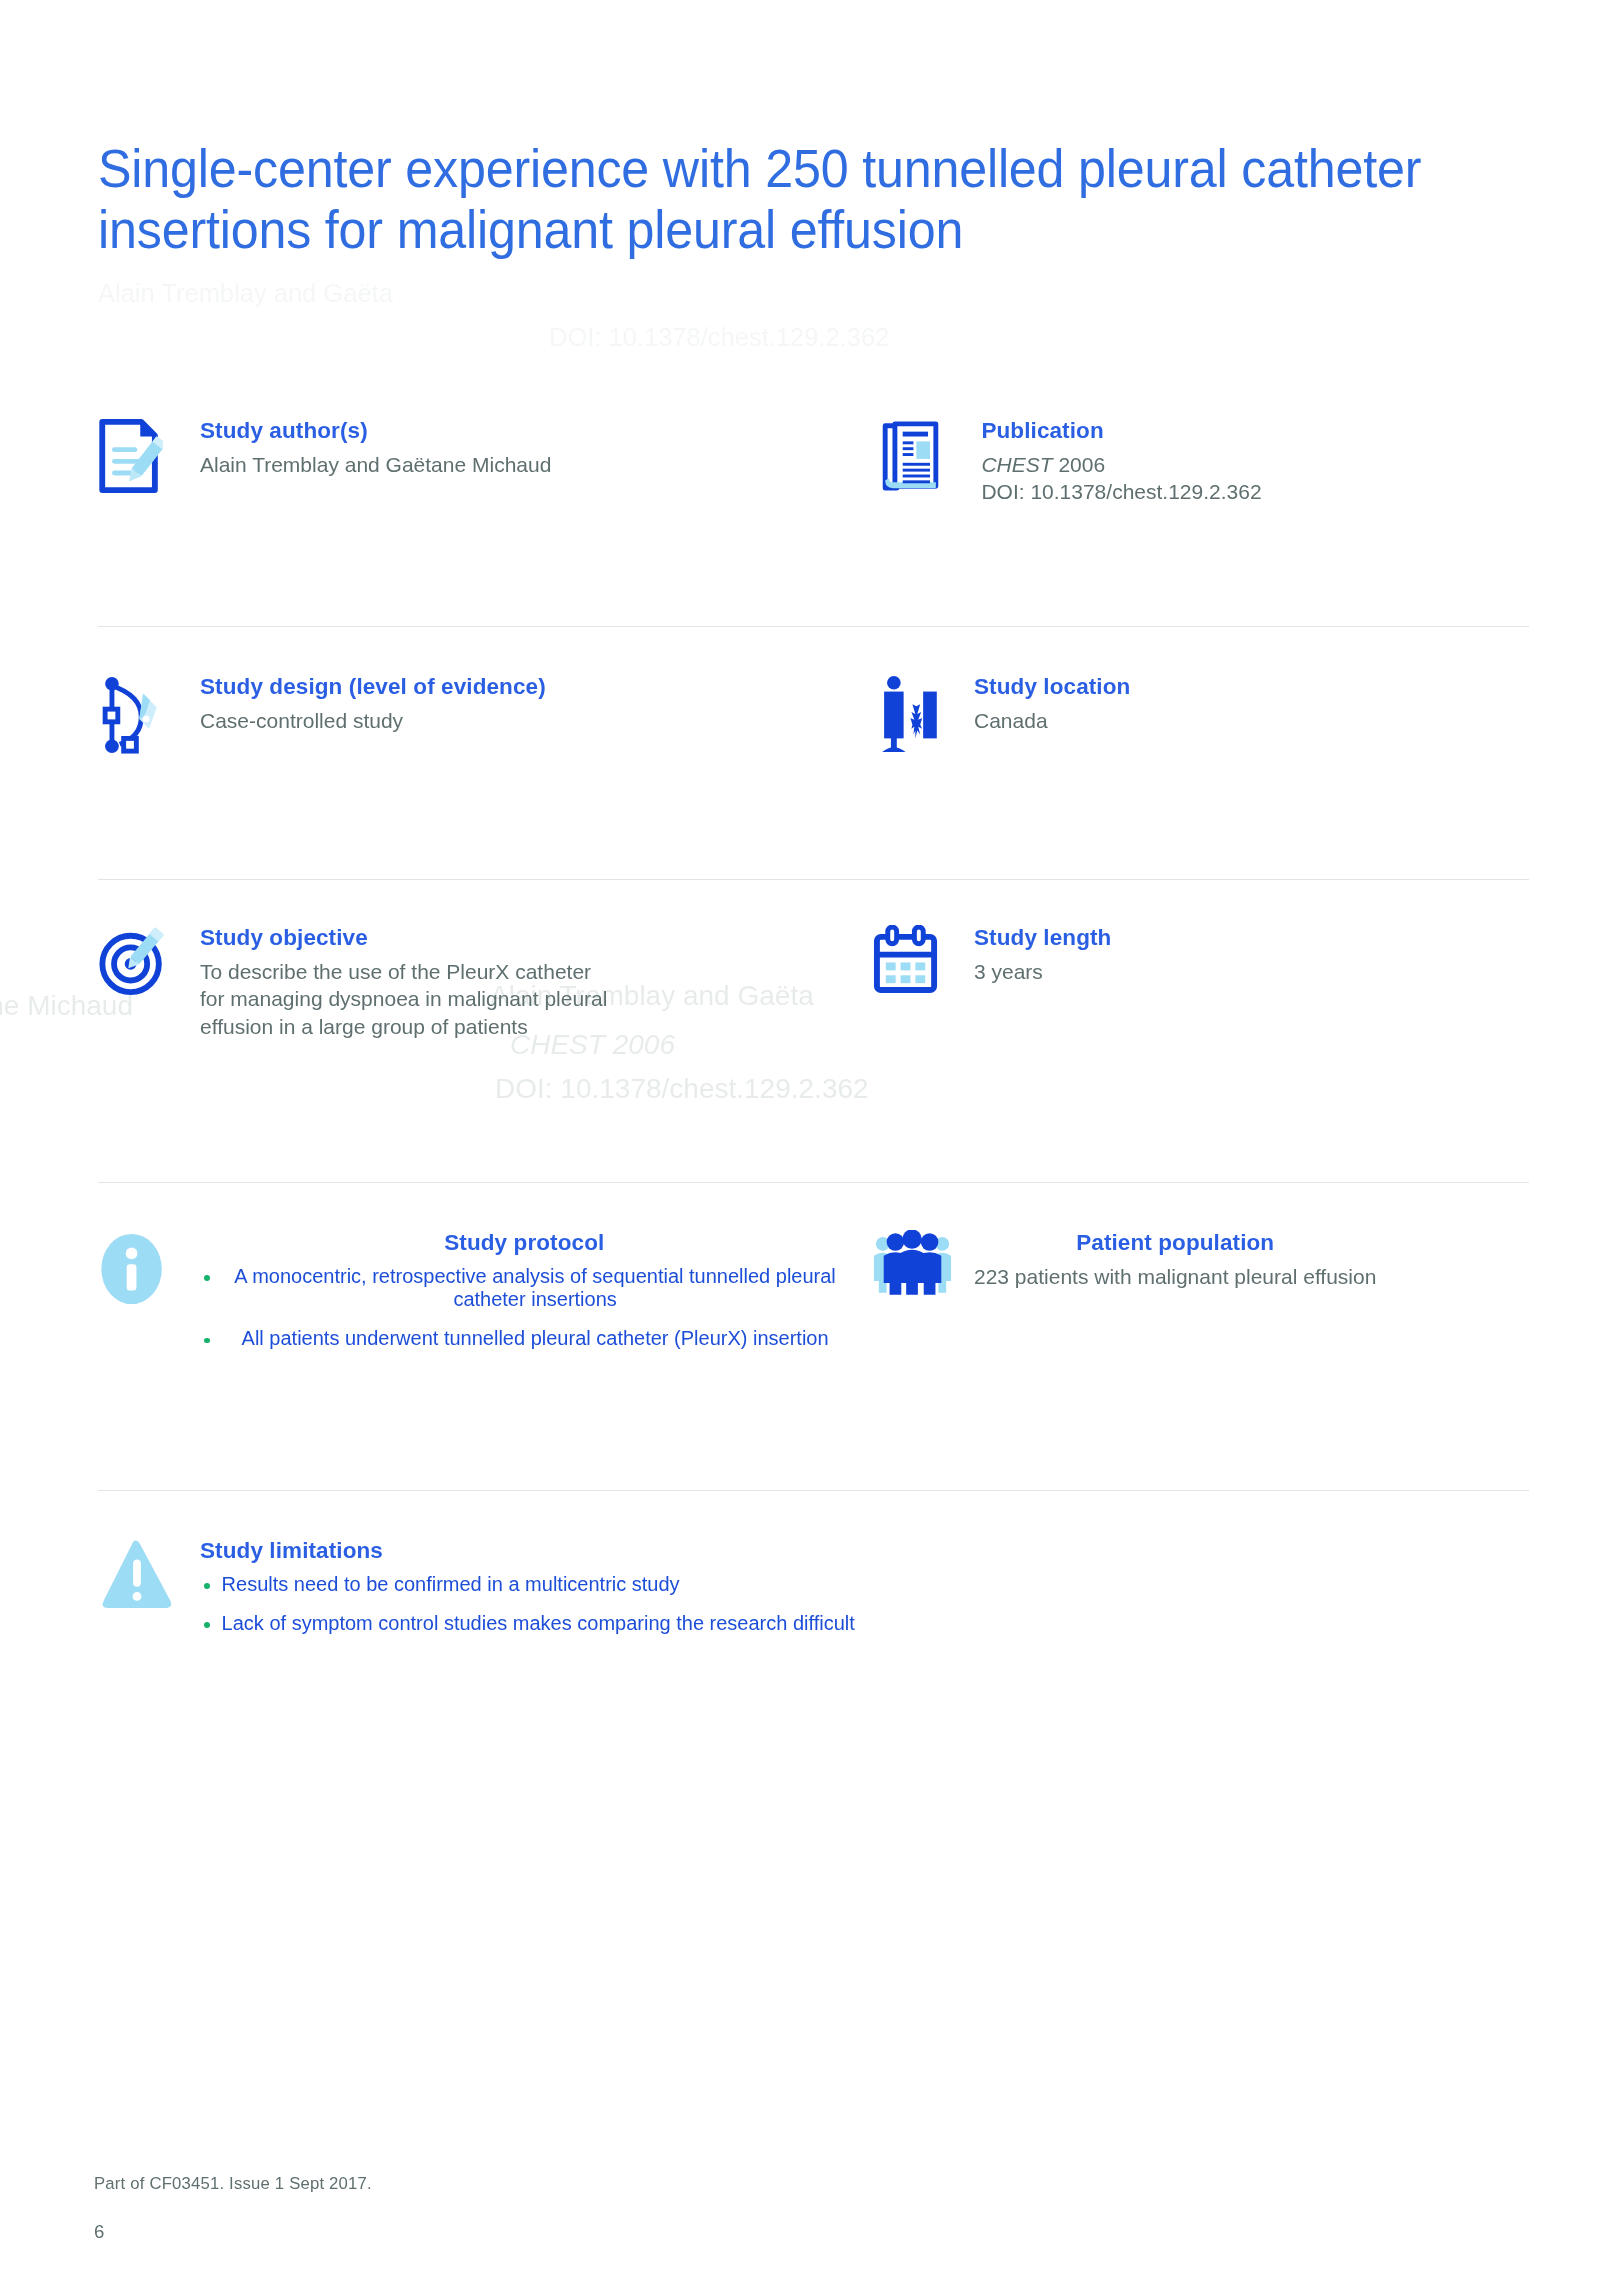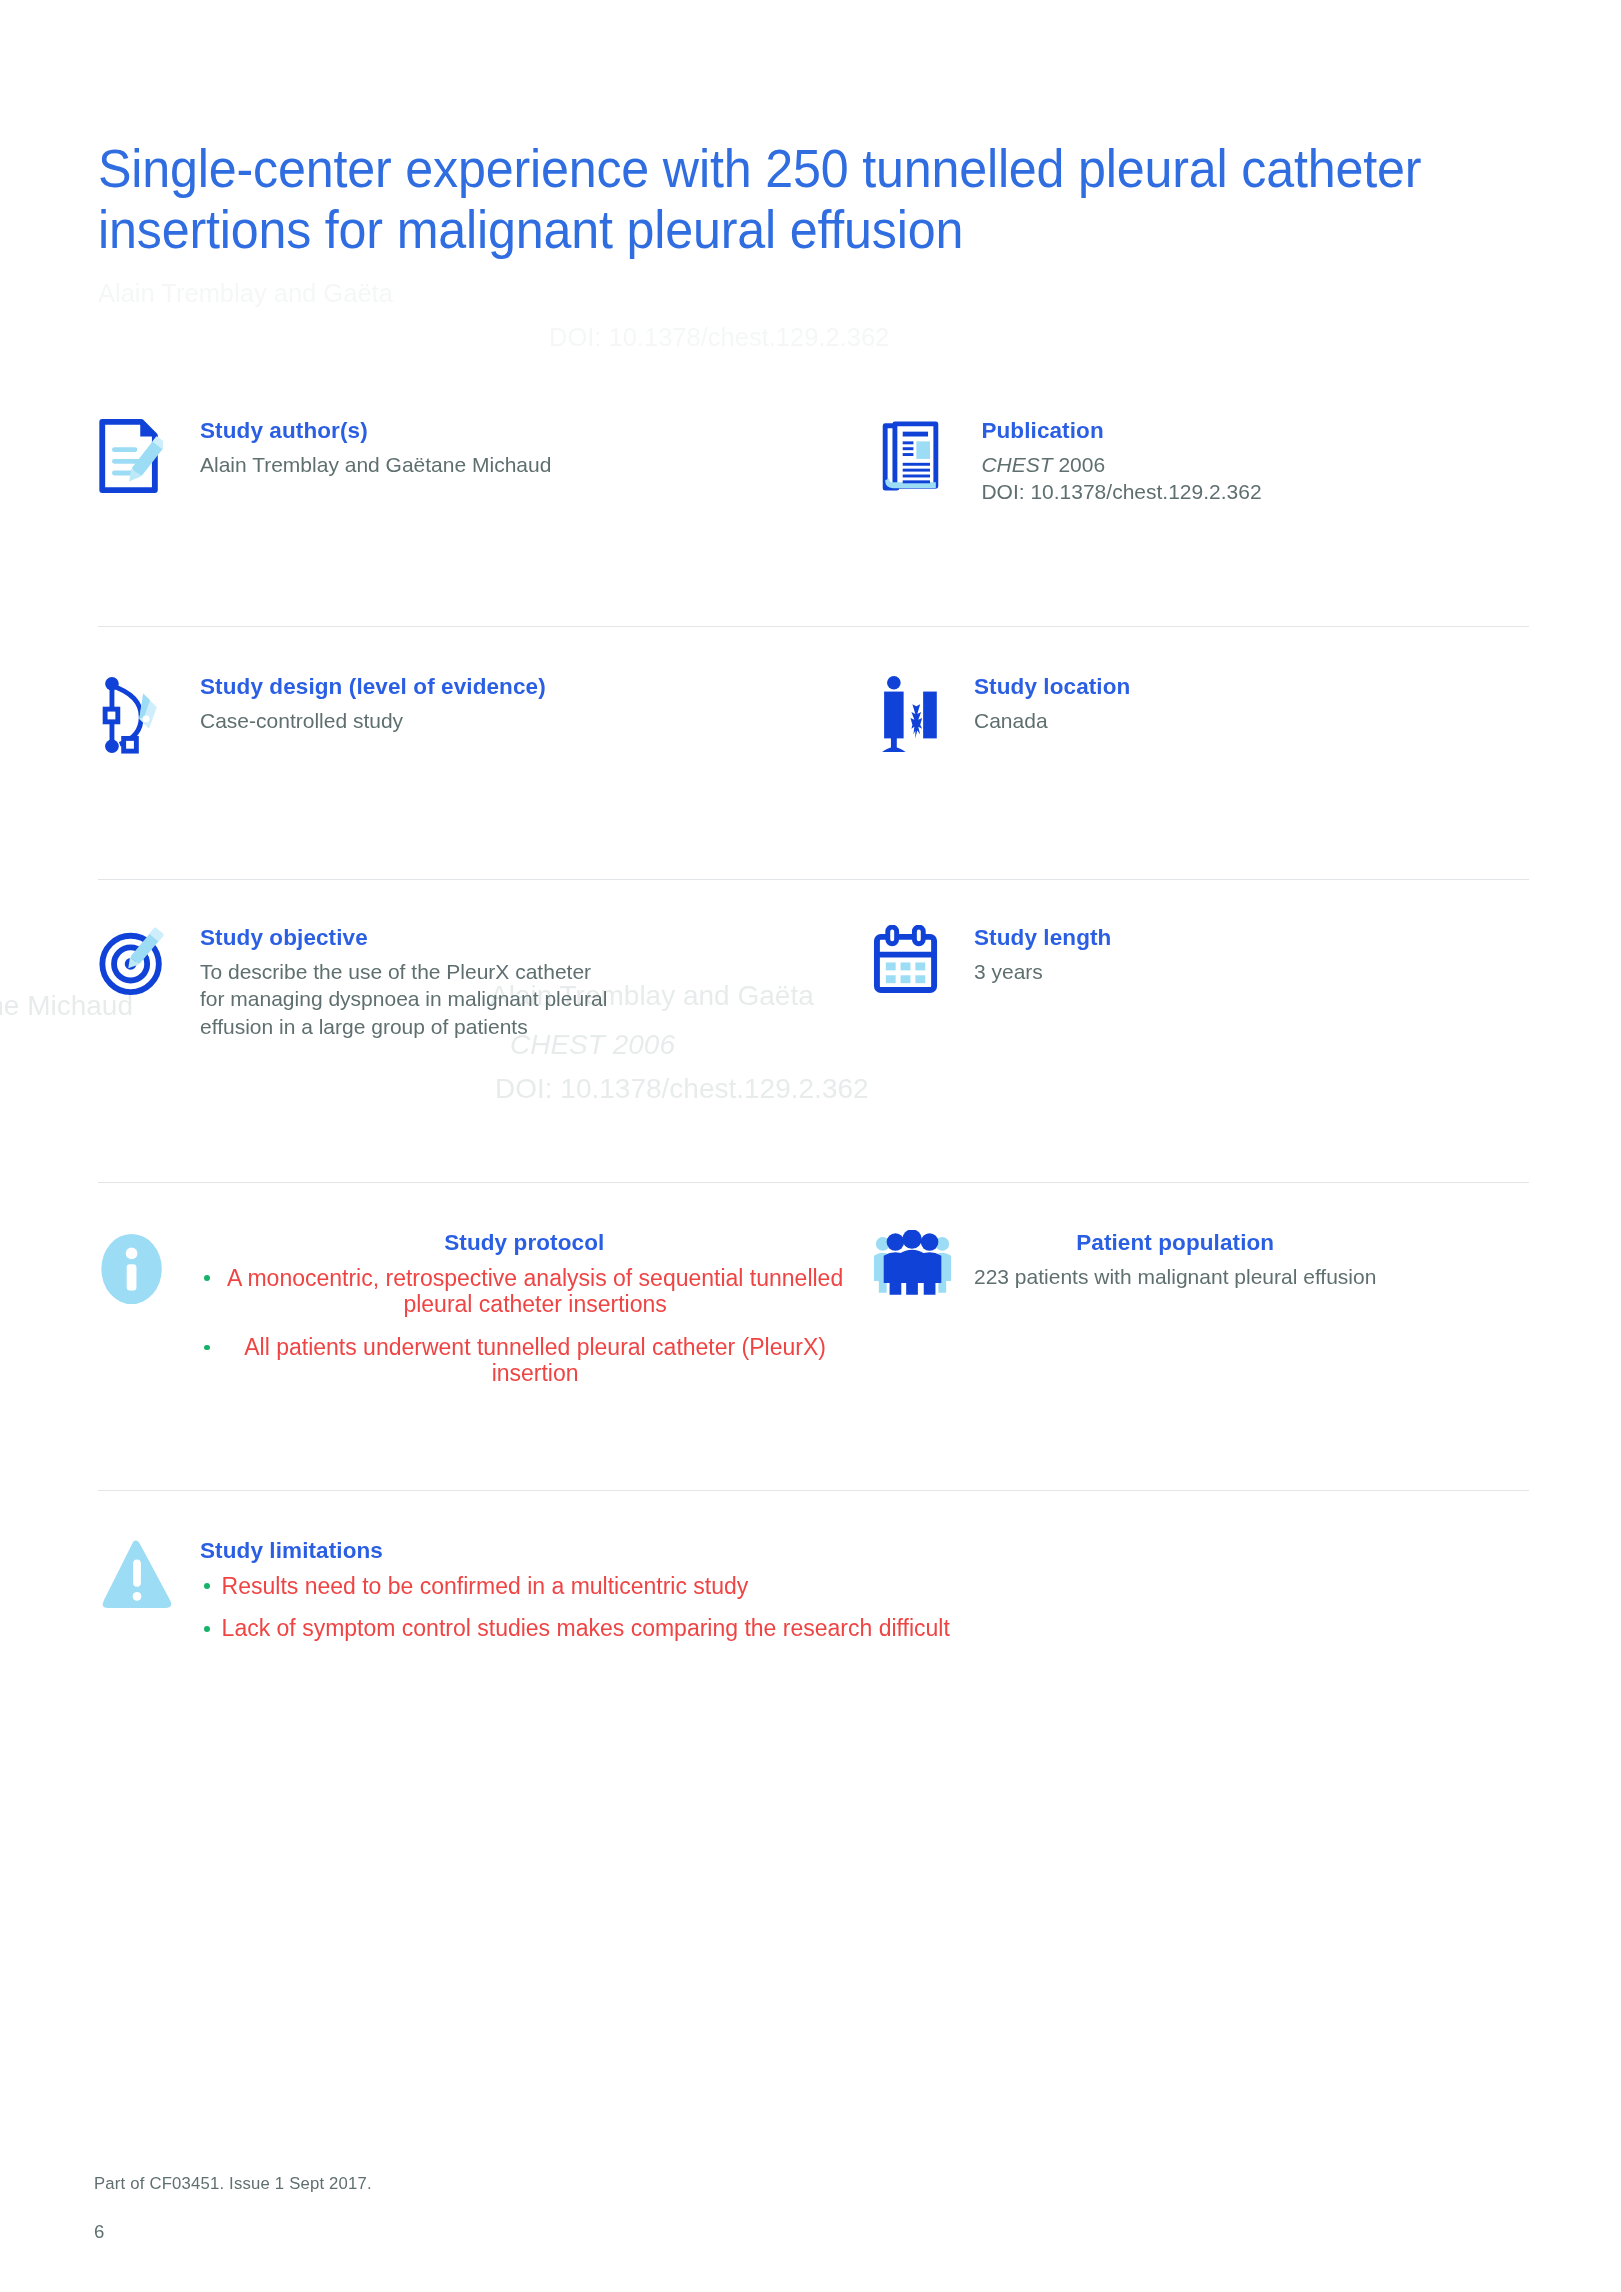--- a/index.html
+++ b/index.html
@@ -111,23 +111,23 @@
   .body .line { display: block; margin-bottom: 2.9px; }
 
   ul.bullets {
     list-style: none;
     margin: 3.9px 0 0 0;
     padding: 0;
   }
   ul.bullets li {
     position: relative;
     padding-left: 21.6px;
-    font-size: 23px;
+    font-size: 20px;
     line-height: 1.16;
-    color: #ef4444;
+    color: #1d4ed8;
     margin-bottom: 15.7px;
     max-width: 627px;
   }
   ul.bullets li::before {
     content: "";
     position: absolute;
     left: 3.9px;
     top: 10.8px;
     width: 5.9px;
     height: 5.9px;

